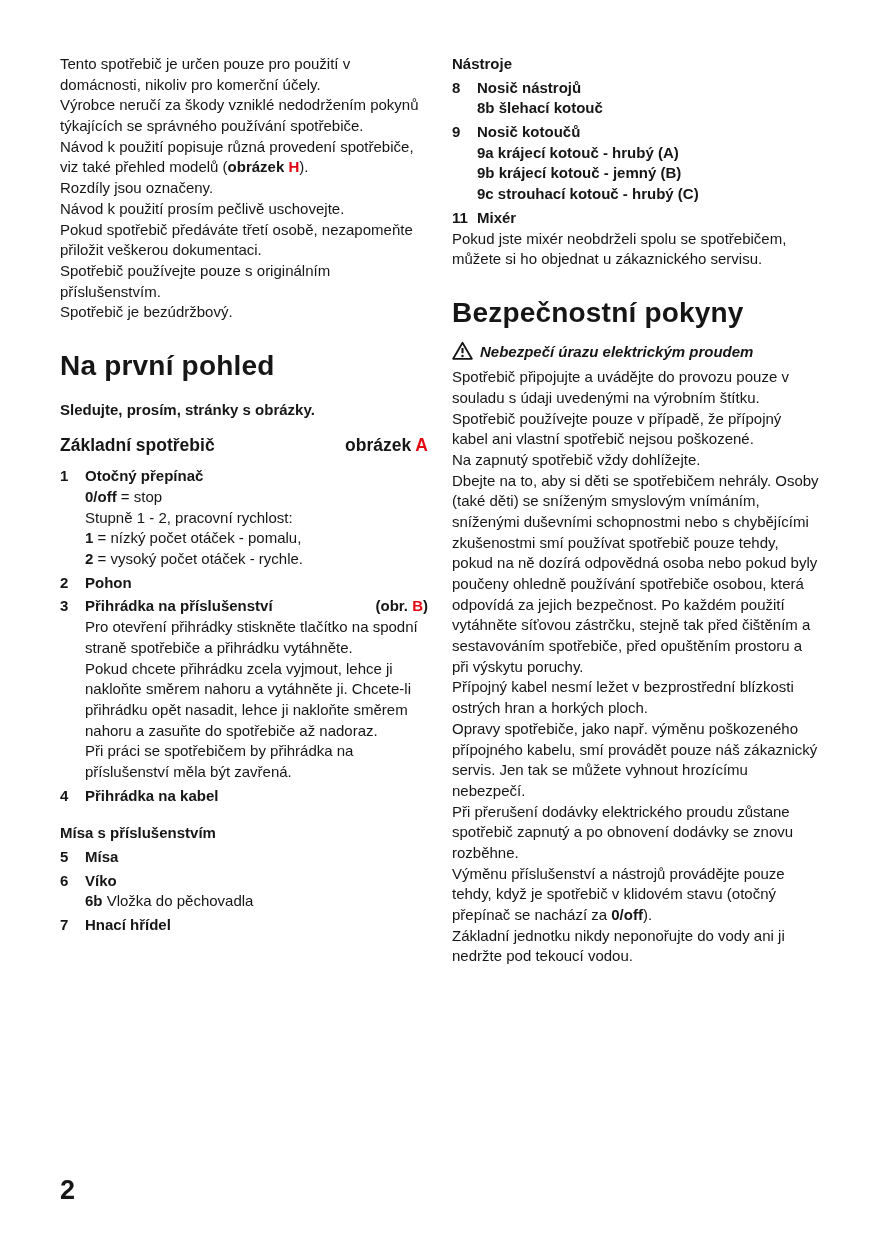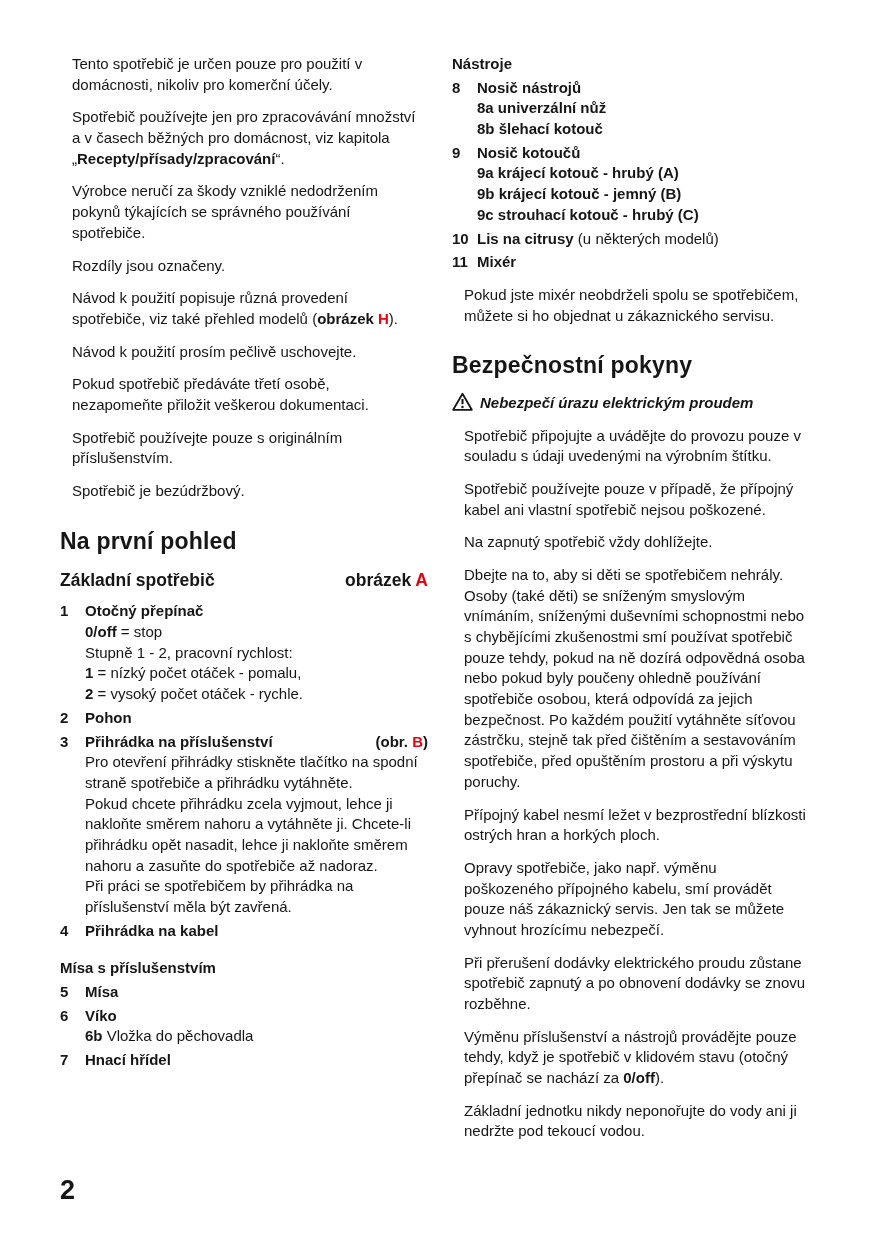--- a/index.html
+++ b/index.html
@@ -13,23 +13,23 @@
   }
   .page{ position:relative; width:874px; height:1240px; overflow:hidden; background:#fff; }
   .columns{ display:flex; gap:24px; padding:54px 54px 0 60px; }
   .col{ width:368px; font-size:15px; line-height:1.38; }
   .col > :first-child{ margin-top:0; }
 
   .b{ font-weight:700; }
   .i{ font-style:italic; }
   .r{ color:var(--accent-red); }
 
-  .p{ margin:12px; }
+  .p{ margin:0; }
   .pb{ font-weight:700; margin:17px 0 2px; }
-  .h1{ font-size:23px; font-weight:700; line-height:1.2; margin:26px 0 12px; letter-spacing:0.2px; }
+  .h1{ font-size:28px; font-weight:700; line-height:1.2; margin:26px 0 12px; letter-spacing:0.2px; }
   .h2{ display:flex; justify-content:space-between; align-items:baseline;
        font-size:17.5px; font-weight:700; margin:13px 0 9px; }
   .num-item{ display:flex; margin-top:3px; }
   .num{ flex:0 0 25px; font-weight:700; }
   .num-body{ flex:1; display:flex; justify-content:space-between; align-items:center; }
   .num-body .fig{ white-space:nowrap; margin-left:0; }
   .sub{ margin-left:25px; }
   .warn{ margin:2px 0 4px; }
   .warn svg{ vertical-align:-3px; margin-right:7px; }
 
@@ -38,29 +38,29 @@
     font-size:27px; font-weight:700;
   }
 </style>
 </head>
 <body>
 
 <div class="page">
   <div class="columns">
     <div class="col" id="col-left">
         <div class="p"><span>Tento spotřebič je určen pouze pro použití v domácnosti, nikoliv pro komerční účely.</span></div>
-        <div class="p"><span>Spotřebič používejte jen pro zpracovávání množství a v časech běžných pro domácnost, viz kapitola „</span><span class="b">Recepty/přísady/zpracování</span><span>“.</span></div>
         <div class="p"><span>Výrobce neručí za škody vzniklé nedodržením pokynů týkajících se správného používání spotřebiče.</span></div>
+        <div class="p"><span>Návod k použití popisuje různá provedení spotřebiče, viz také přehled modelů (</span><span class="b">obrázek </span><span class="b r">H</span><span>).</span></div>
         <div class="p"><span>Rozdíly jsou označeny.</span></div>
-        <div class="p"><span>Návod k použití popisuje různá provedení spotřebiče, viz také přehled modelů (</span><span class="b">obrázek </span><span class="b r">H</span><span>).</span></div>
         <div class="p"><span>Návod k použití prosím pečlivě uschovejte.</span></div>
         <div class="p"><span>Pokud spotřebič předáváte třetí osobě, nezapomeňte přiložit veškerou dokumentaci.</span></div>
         <div class="p"><span>Spotřebič používejte pouze s originálním příslušenstvím.</span></div>
         <div class="p"><span>Spotřebič je bezúdržbový.</span></div>
         <div class="h1"><span>Na první pohled</span></div>
+        <div class="pb"><span>Sledujte, prosím, stránky s obrázky.</span></div>
         <div class="h2">
           <span><span>Základní spotřebič</span></span>
           <span class="fig"><span class="b">obrázek </span><span class="b r">A</span></span>
         </div>
         <div class="num-item">
           <span class="num">1</span>
           <span class="num-body">
             <span class="label"><span class="b">Otočný přepínač</span></span>
           </span>
         </div>
@@ -112,37 +112,30 @@
         </div>
       </div>
     <div class="col" id="col-right">
         <div class="pb"><span>Nástroje</span></div>
         <div class="num-item">
           <span class="num">8</span>
           <span class="num-body">
             <span class="label"><span class="b">Nosič nástrojů</span></span>
           </span>
         </div>
-        <div class="sub"><span class="b">8a univerzální nůž</span></div>
         <div class="sub"><span class="b">8b šlehací kotouč</span></div>
         <div class="num-item">
           <span class="num">9</span>
           <span class="num-body">
             <span class="label"><span class="b">Nosič kotoučů</span></span>
           </span>
         </div>
         <div class="sub"><span class="b">9a krájecí kotouč - hrubý (A)</span></div>
         <div class="sub"><span class="b">9b krájecí kotouč - jemný (B)</span></div>
         <div class="sub"><span class="b">9c strouhací kotouč - hrubý (C)</span></div>
-        <div class="num-item">
-          <span class="num">10</span>
-          <span class="num-body">
-            <span class="label"><span class="b">Lis na citrusy</span><span> (u některých modelů)</span></span>
-          </span>
-        </div>
         <div class="num-item">
           <span class="num">11</span>
           <span class="num-body">
             <span class="label"><span class="b">Mixér</span></span>
           </span>
         </div>
         <div class="p"><span>Pokud jste mixér neobdrželi spolu se spotřebičem, můžete si ho objednat u zákaznického servisu.</span></div>
         <div class="h1"><span>Bezpečnostní pokyny</span></div>
         <div class="warn"><svg width="21" height="19" viewBox="0 0 24 22">
             <path d="M12 2 L22.8 20.6 H1.2 Z" fill="none" stroke="#161616" stroke-width="2.1" stroke-linejoin="round"></path>

